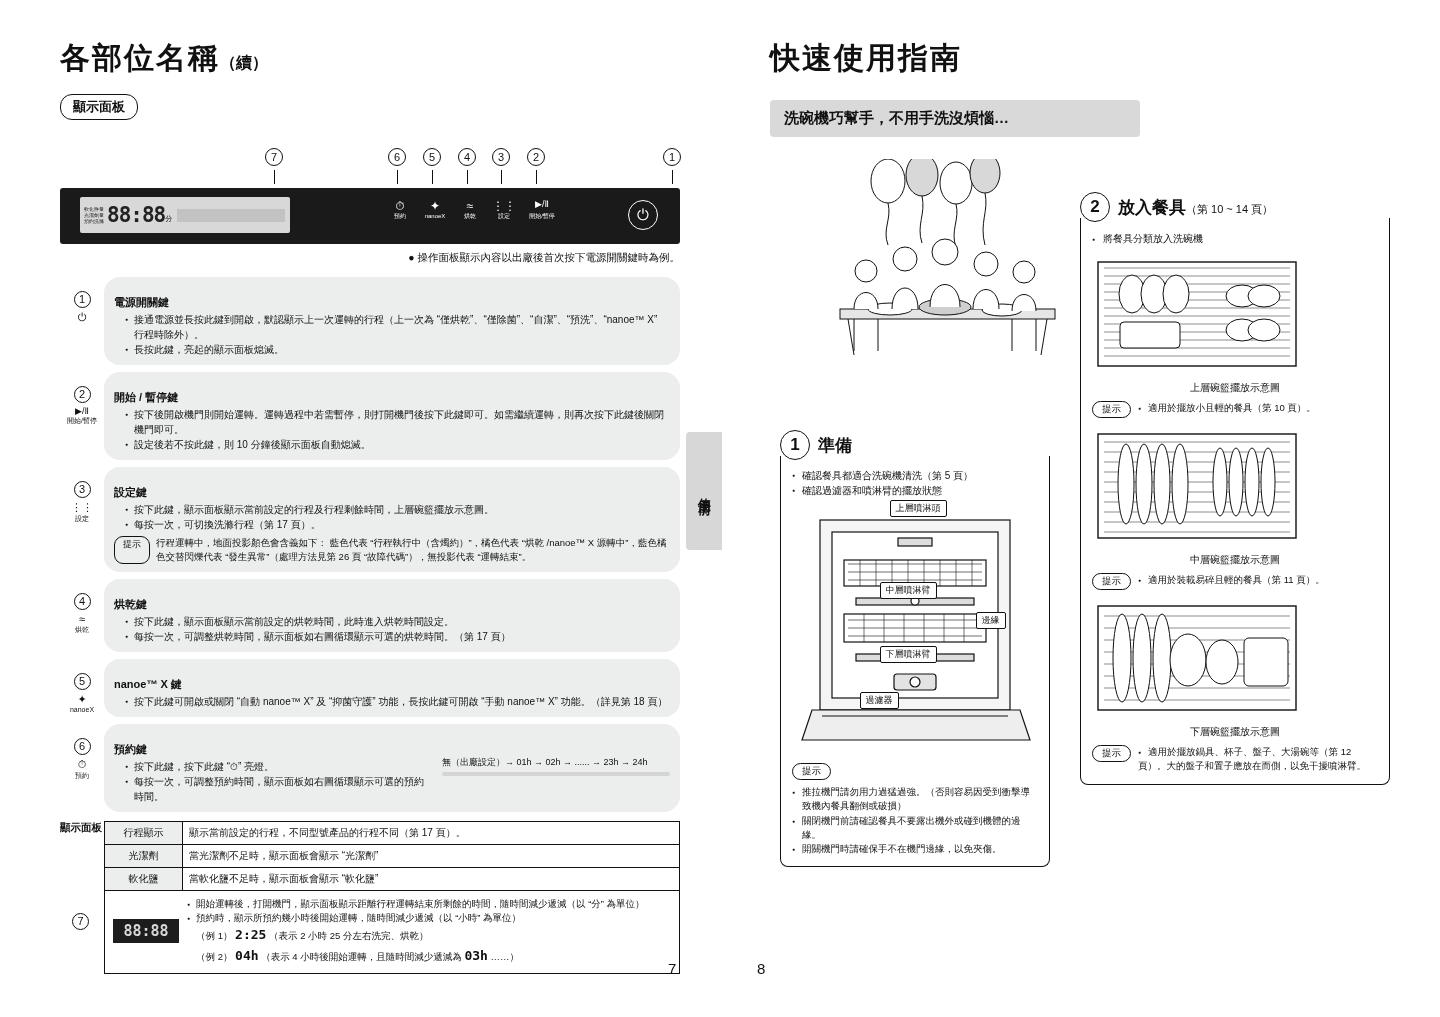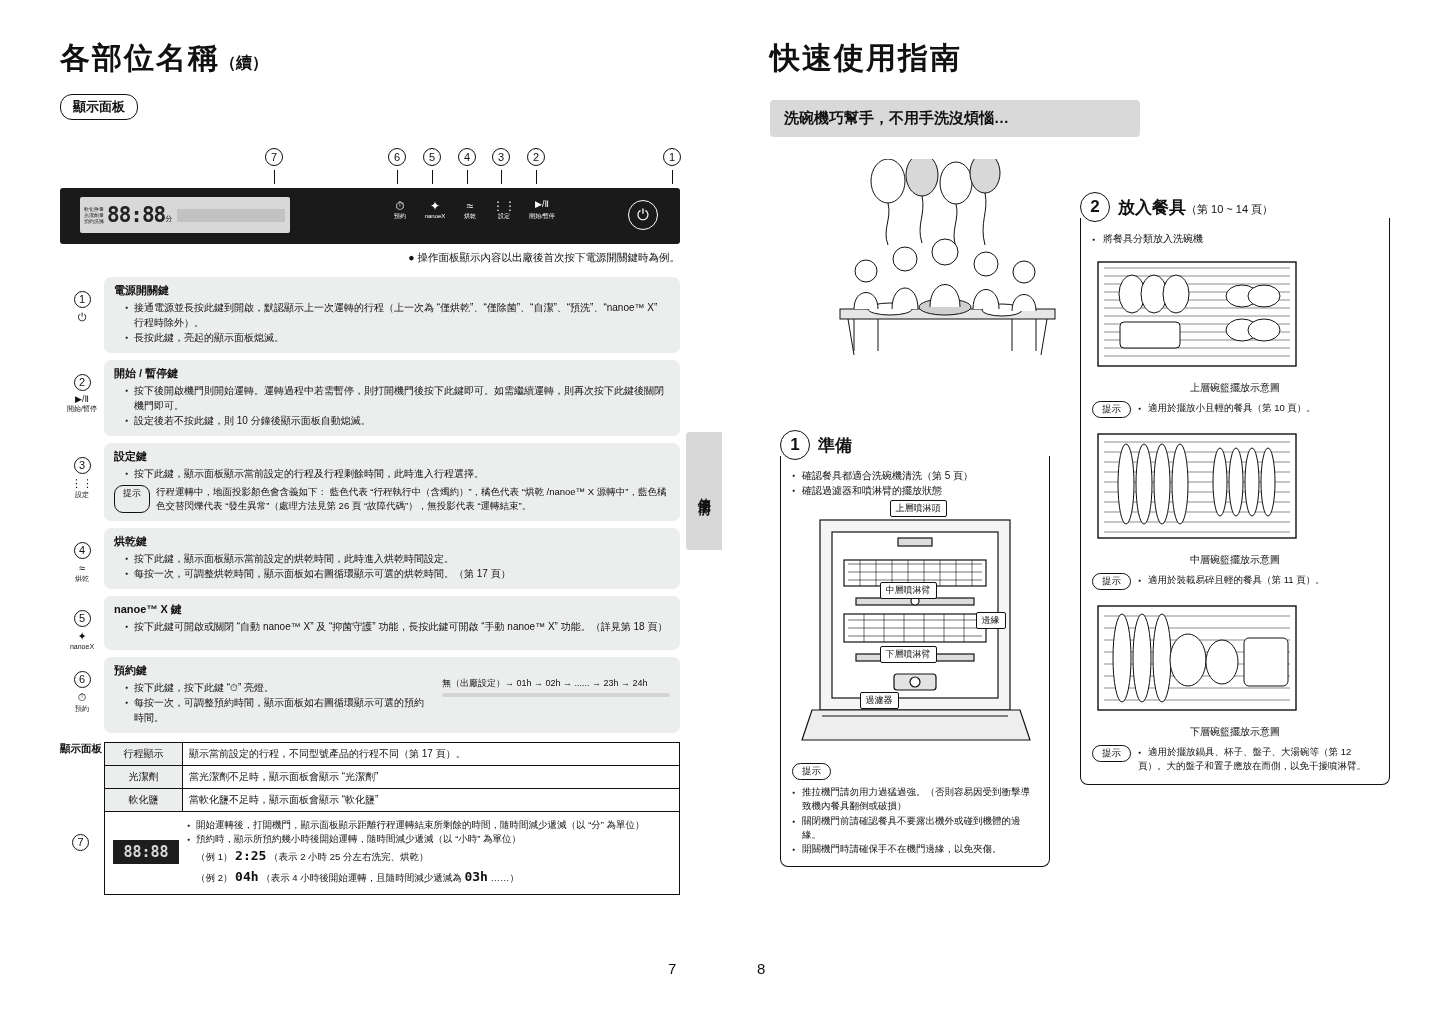--- a/index.html
+++ b/index.html
@@ -70,21 +70,21 @@
   .item .num {
     width:44px; flex:0 0 44px; text-align:center; padding-top:14px;
     font-size:10px;
   }
   .item .num .circ {
     display:inline-block; width:17px; height:17px; border:1.2px solid #111;
     border-radius:50%; font-size:11px; line-height:15px; text-align:center;
   }
   .item .num .ic { display:block; margin-top:3px; font-size:11px; }
   .item .body {
-    flex:1; background:#eceded; border-radius:7px; padding:6px 10px 8px 10px;
+    flex:1; background:#eceded; border-radius:16px; padding:18px 10px 8px 10px;
   }
   .item .body .h { font-size:11px; font-weight:bold; margin-bottom:2px; }
   .item .body ul { margin:0; padding-left:11px; list-style:none; }
   .item .body li { font-size:10px; line-height:1.5; position:relative; padding-left:9px; }
   .item .body li:before {
     content:"●"; position:absolute; left:0; top:0; font-size:5px; line-height:15px;
   }
   .hint-box {
     display:inline-block; border:1px solid #111; border-radius:9px;
     font-size:9px; padding:1px 8px; margin-right:6px; vertical-align:top;
@@ -264,21 +264,22 @@
 
       <div class="item">
         <div class="num">
           <span class="circ">3</span>
           <span class="ic">⋮⋮</span>
           <small style="font-size:7px;display:block;">設定</small>
         </div>
         <div class="body">
           <div class="h">設定鍵</div>
           <ul>
-            <li>按下此鍵，顯示面板顯示當前設定的行程及行程剩餘時間，此時進入行程選擇。</li>
+            <li>按下此鍵，顯示面板顯示當前設定的行程及行程剩餘時間，上層碗籃擺放示意圖。</li>
+            <li>每按一次，可切換洗滌行程（第 17 頁）。</li>
           </ul>
           <div class="hint-line">
             <span class="hint-box">提示</span>
             <span class="txt">行程運轉中，地面投影顏色會含義如下：
 藍色代表 “行程執行中（含燭約）”，橘色代表 “烘乾 /nanoe™ X 源轉中”，藍色橘色交替閃爍代表 “發生異常”（處理方法見第 26 頁 “故障代碼”），無投影代表 “運轉結束”。</span>
           </div>
         </div>
       </div>
 
       <div class="item">

